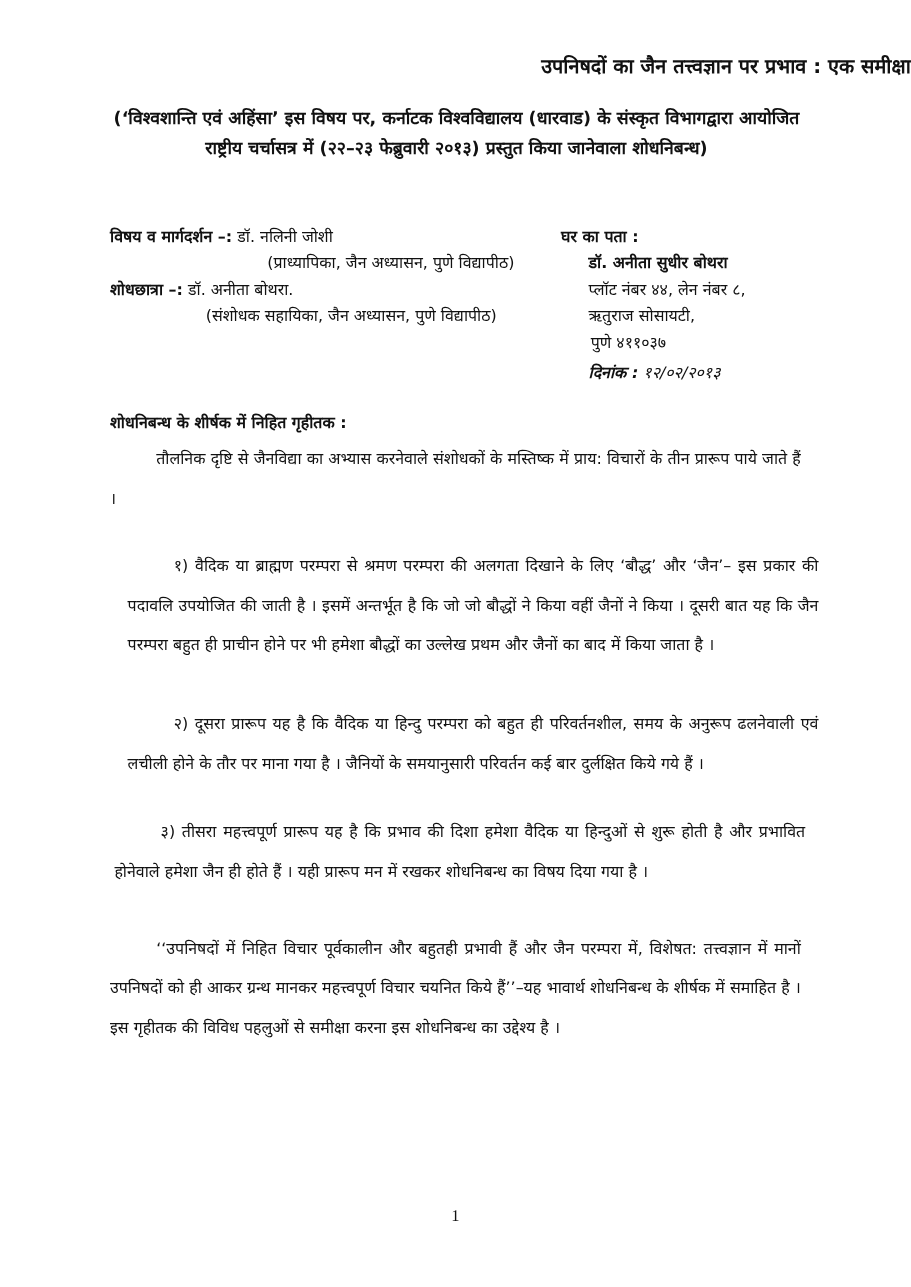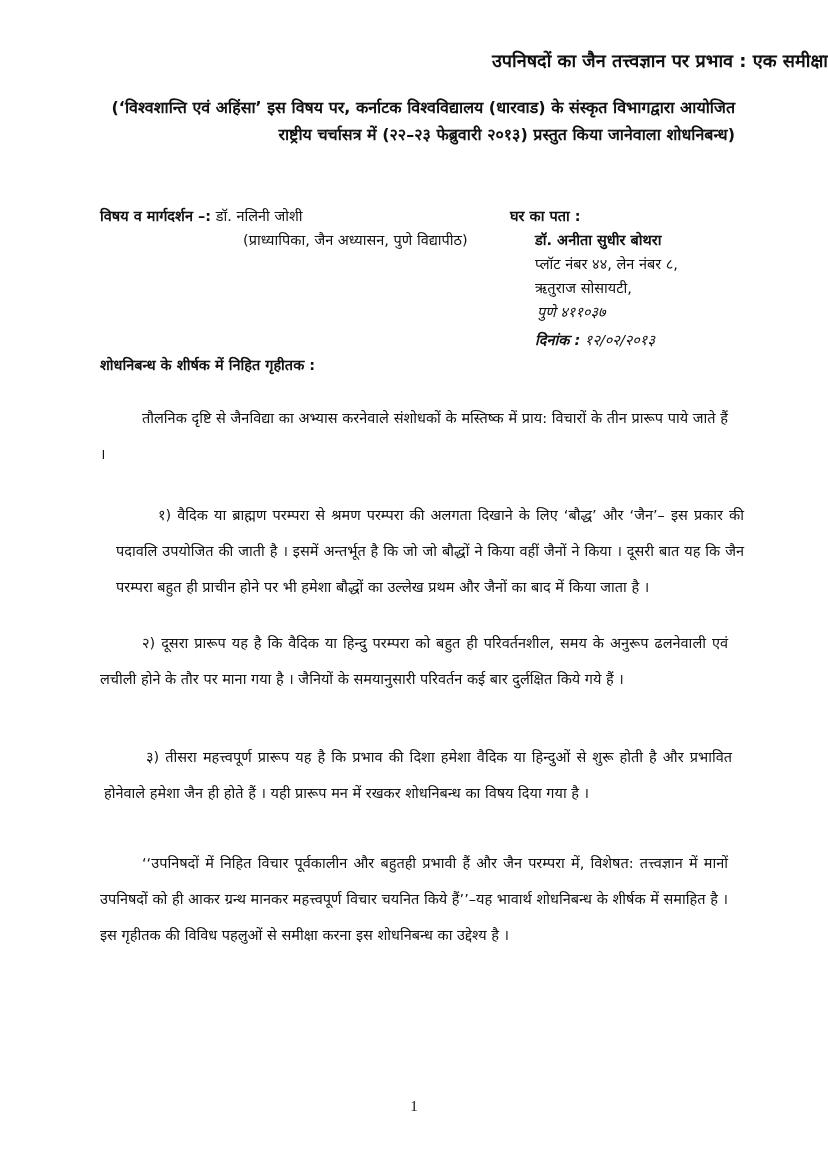--- a/index.html
+++ b/index.html
@@ -6,21 +6,21 @@
     body {
       width: 828px; height: 1170px; position: relative; overflow: hidden;
       font-family: "DejaVu Sans", sans-serif; color: #111;
     }
     .page { position: absolute; left: 0; top: 0; width: 828px; height: 1170px; }
     .title {
       position: absolute; left: 0; width: 828px; top: 47px; text-align: right;
       font-weight: bold; font-size: 18px; line-height: 28px;
     }
     .subtitle {
-      position: absolute; left: 95px; width: 640px; top: 94px; text-align: right;
+      position: absolute; left: 95px; width: 640px; top: 94px; text-align: center;
       font-weight: bold; font-size: 16px; line-height: 27px;
     }
     .line { position: absolute; font-size: 14.5px; line-height: 24px; white-space: nowrap; }
     .bold { font-weight: bold; }
     .para {
       position: absolute; left: 100px; width: 628px; font-size: 14.5px;
       line-height: 36px; text-align: justify; text-align-last: left;
     }
     .indent { text-indent: 42px; }
     .pagenum {
@@ -36,34 +36,39 @@
   <div class="title">उपनिषदों का जैन तत्त्वज्ञान पर प्रभाव  : एक समीक्षा</div>
 
   <div class="subtitle">(‘विश्वशान्ति एवं अहिंसा’ इस विषय पर, कर्नाटक विश्वविद्यालय (धारवाड) के संस्कृत विभागद्वारा आयोजित राष्ट्रीय चर्चासत्र में (२२–२३ फेब्रुवारी २०१३) प्रस्तुत किया जानेवाला शोधनिबन्ध)</div>
 
   <div class="line" style="left:243px; top:228px;">(प्राध्यापिका, जैन अध्यासन, पुणे विद्यापीठ)</div>
   <div class="line" style="left:100px; top:204px;">
     <span class="bold">विषय व मार्गदर्शन –:</span>
     <span>डॉ. नलिनी जोशी</span>
   </div>
 
+  <div class="line" style="left:100px; top:252px;">
+    <span class="bold">शोधछात्रा –:</span>
+    <span>डॉ. अनीता बोथरा.</span>
+  </div>
+  <div class="line" style="left:187px; top:276px;">(संशोधक सहायिका, जैन अध्यासन, पुणे विद्यापीठ)</div>
 
   <div class="line bold" style="left:510px; top:204px;">घर का पता  :</div>
   <div class="line" style="left:535px; top:228px;font-weight:bold;">डॉ. अनीता सुधीर बोथरा</div>
   <div class="line" style="left:535px; top:252px;">प्लॉट नंबर ४४, लेन नंबर ८,</div>
   <div class="line" style="left:535px; top:276px;">ऋतुराज सोसायटी,</div>
-  <div class="line" style="left:537px; top:300px;font-style:italic;">पुणे ४११०३७</div>
+  <div class="line" style="left:537px; top:300px;">पुणे ४११०३७</div>
 
   <div class="line" style="left:535px; top:328px;font-style:italic;">
     <span class="bold">दिनांक  :</span>
     <span>१२/०२/२०१३</span>
   </div>
 
-  <div class="line bold" style="left:100px; top:353px;">शोधनिबन्ध के शीर्षक में निहित गृहीतक  :</div>
+  <div class="line bold" style="left:100px; top:373px;">शोधनिबन्ध के शीर्षक में निहित गृहीतक  :</div>
 
   <p class="para indent" style="top:400px; margin:0;">तौलनिक दृष्टि से जैनविद्या का अभ्यास करनेवाले संशोधकों के मस्तिष्क में प्राय: विचारों के तीन प्रारूप पाये जाते हैं ।</p>
   <p class="para indent" style="top:481px; margin:16px;">१) वैदिक या ब्राह्मण परम्परा से श्रमण परम्परा की अलगता दिखाने के लिए ‘बौद्ध’ और ‘जैन’– इस प्रकार की पदावलि उपयोजित की जाती है । इसमें अन्तर्भूत है कि जो जो बौद्धों ने किया वहीं जैनों ने किया । दूसरी बात यह कि जैन परम्परा बहुत ही प्राचीन होने पर भी हमेशा बौद्धों का उल्लेख प्रथम और जैनों का बाद में किया जाता है ।</p>
-  <p class="para indent" style="top:625px; margin:0;">२) दूसरा प्रारूप यह है कि वैदिक या हिन्दु परम्परा को बहुत ही परिवर्तनशील, समय के अनुरूप ढलनेवाली एवं लचीली होने के तौर पर माना गया है । जैनियों के समयानुसारी परिवर्तन कई बार दुर्लक्षित किये गये हैं ।</p>
+  <p class="para indent" style="top:625px; margin:16px;">२) दूसरा प्रारूप यह है कि वैदिक या हिन्दु परम्परा को बहुत ही परिवर्तनशील, समय के अनुरूप ढलनेवाली एवं लचीली होने के तौर पर माना गया है । जैनियों के समयानुसारी परिवर्तन कई बार दुर्लक्षित किये गये हैं ।</p>
   <p class="para indent" style="top:735px; margin:4px;">३) तीसरा महत्त्वपूर्ण प्रारूप यह है कि प्रभाव की दिशा हमेशा वैदिक या हिन्दुओं से शुरू होती है और प्रभावित होनेवाले हमेशा जैन ही होते हैं । यही प्रारूप मन में रखकर शोधनिबन्ध का विषय दिया गया है ।</p>
   <p class="para indent" style="top:845px; margin:0;">‘‘उपनिषदों में निहित विचार पूर्वकालीन और बहुतही प्रभावी हैं और जैन परम्परा में, विशेषत: तत्त्वज्ञान में मानों उपनिषदों को ही आकर ग्रन्थ मानकर महत्त्वपूर्ण विचार चयनित किये हैं’’–यह भावार्थ शोधनिबन्ध के शीर्षक में समाहित है । इस गृहीतक की विविध पहलुओं से समीक्षा करना इस शोधनिबन्ध का उद्देश्य है ।</p>
 
   <div class="pagenum">1</div>
 </div>
 
 </body></html>

